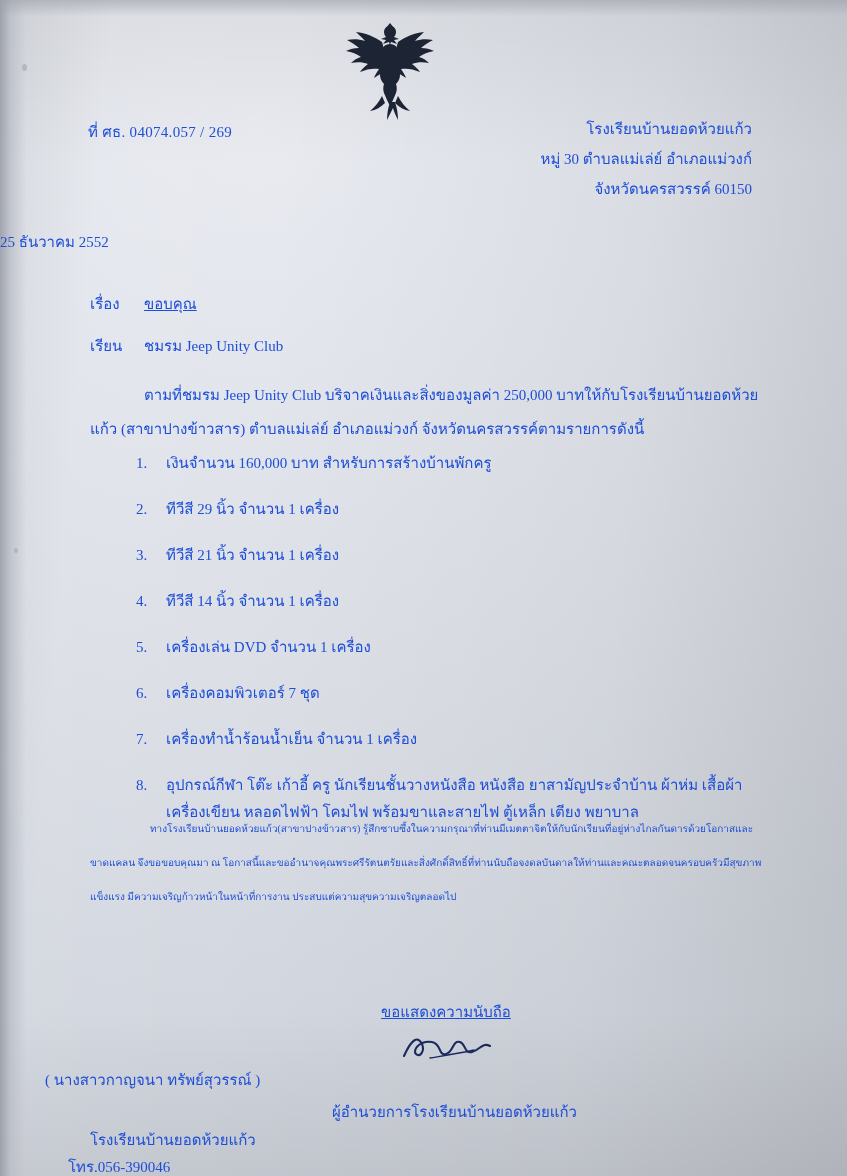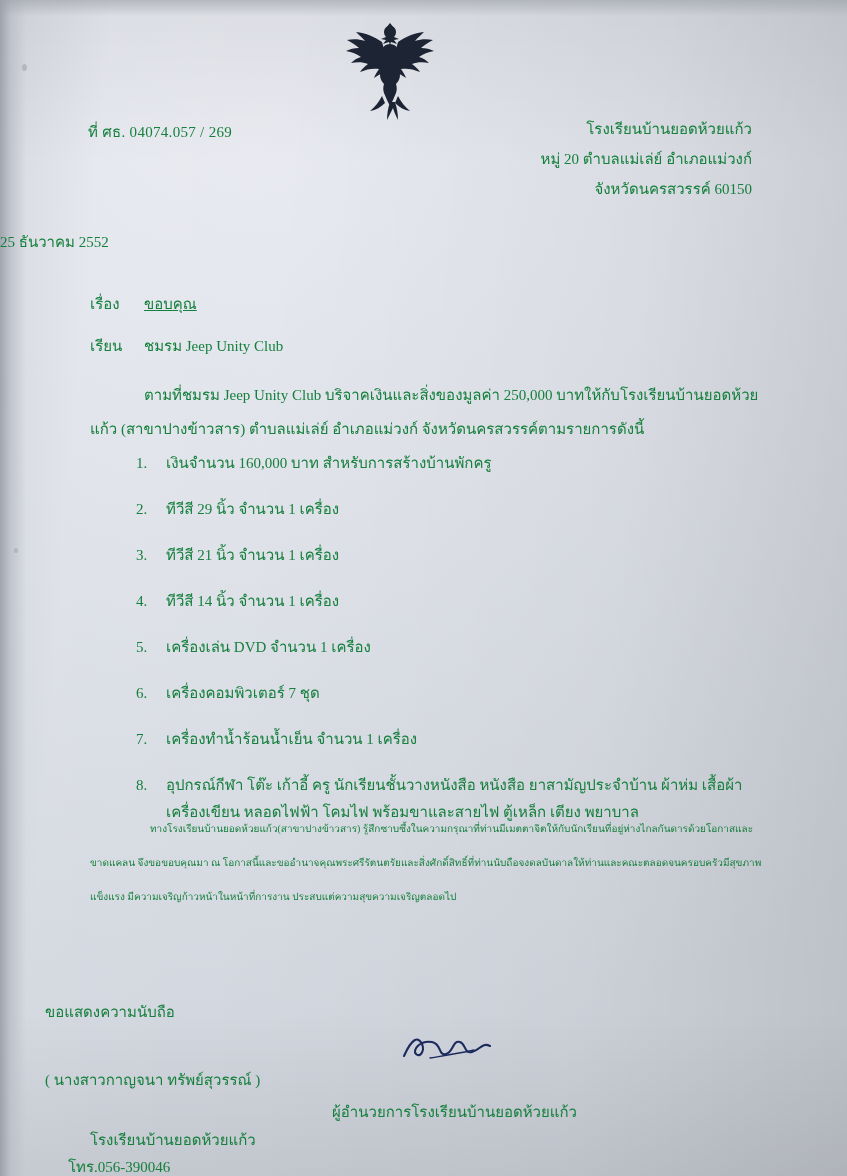--- a/index.html
+++ b/index.html
@@ -42,21 +42,21 @@
     position: absolute;
     left: 0; right: 0; top: 0; height: 16px;
     background: linear-gradient(180deg, #9ca0a9 0%, rgba(214,217,224,0) 100%);
     opacity: .6;
   }
   .speck { position: absolute; background: #9aa0ab; border-radius: 50%; opacity:.55; }
 
   .content {
     position: absolute;
     inset: 0;
-    color: #15803d;
+    color: #1d4ed8;
   }
 
   
   .emblem {
     position: absolute;
     left: 330px;
     top: 22px;
     width: 120px;
     height: 98px;
   }
@@ -144,22 +144,24 @@
     width: 682px;
     font-size: 10px;
     line-height: 34px;
     text-indent: 60px;
   }
 
   .closing {
     position: absolute;
     left: 0; right: 0;
     top: 1000px;
+    text-align: center;
     font-size: 15px;
     padding-left: 45px;
+    text-decoration: underline;
   }
   .signature {
     position: absolute;
     left: 390px;
     top: 1030px;
     width: 120px;
     height: 34px;
   }
   .signer-name {
     position: absolute;
@@ -222,21 +224,21 @@
           <path d="M52 74c-3 6-7 11-12 15 6-1 11-4 15-8zM68 74c3 6 7 11 12 15-6-1-11-4-15-8z"></path>
           <path d="M60 80c-2 6-3 12-3 18 2-4 4-8 6-12 1 4 3 8 5 12 0-6-1-12-3-18z"></path>
         </g>
       </svg>
     </div>
 
     <div class="doc-no">ที่ ศธ. 04074.057 / 269</div>
 
     <div class="addr">
       <div>โรงเรียนบ้านยอดห้วยแก้ว</div>
-      <div>หมู่ 20 ตำบลแม่เล่ย์  อำเภอแม่วงก์</div>
+      <div>หมู่ 30 ตำบลแม่เล่ย์  อำเภอแม่วงก์</div>
       <div>จังหวัดนครสวรรค์ 60150</div>
     </div>
 
     <div class="date">25   ธันวาคม   2552</div>
 
     <div class="subject">
       <span class="lbl">เรื่อง</span><span>ขอบคุณ</span>
     </div>
 
     <div class="to">

